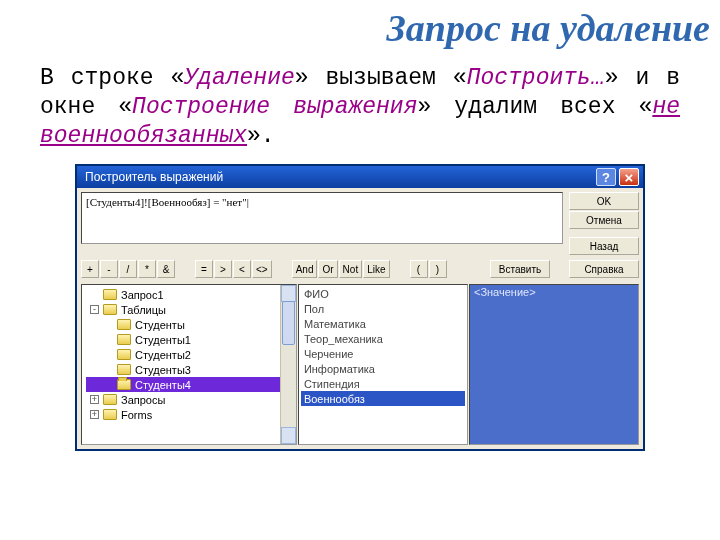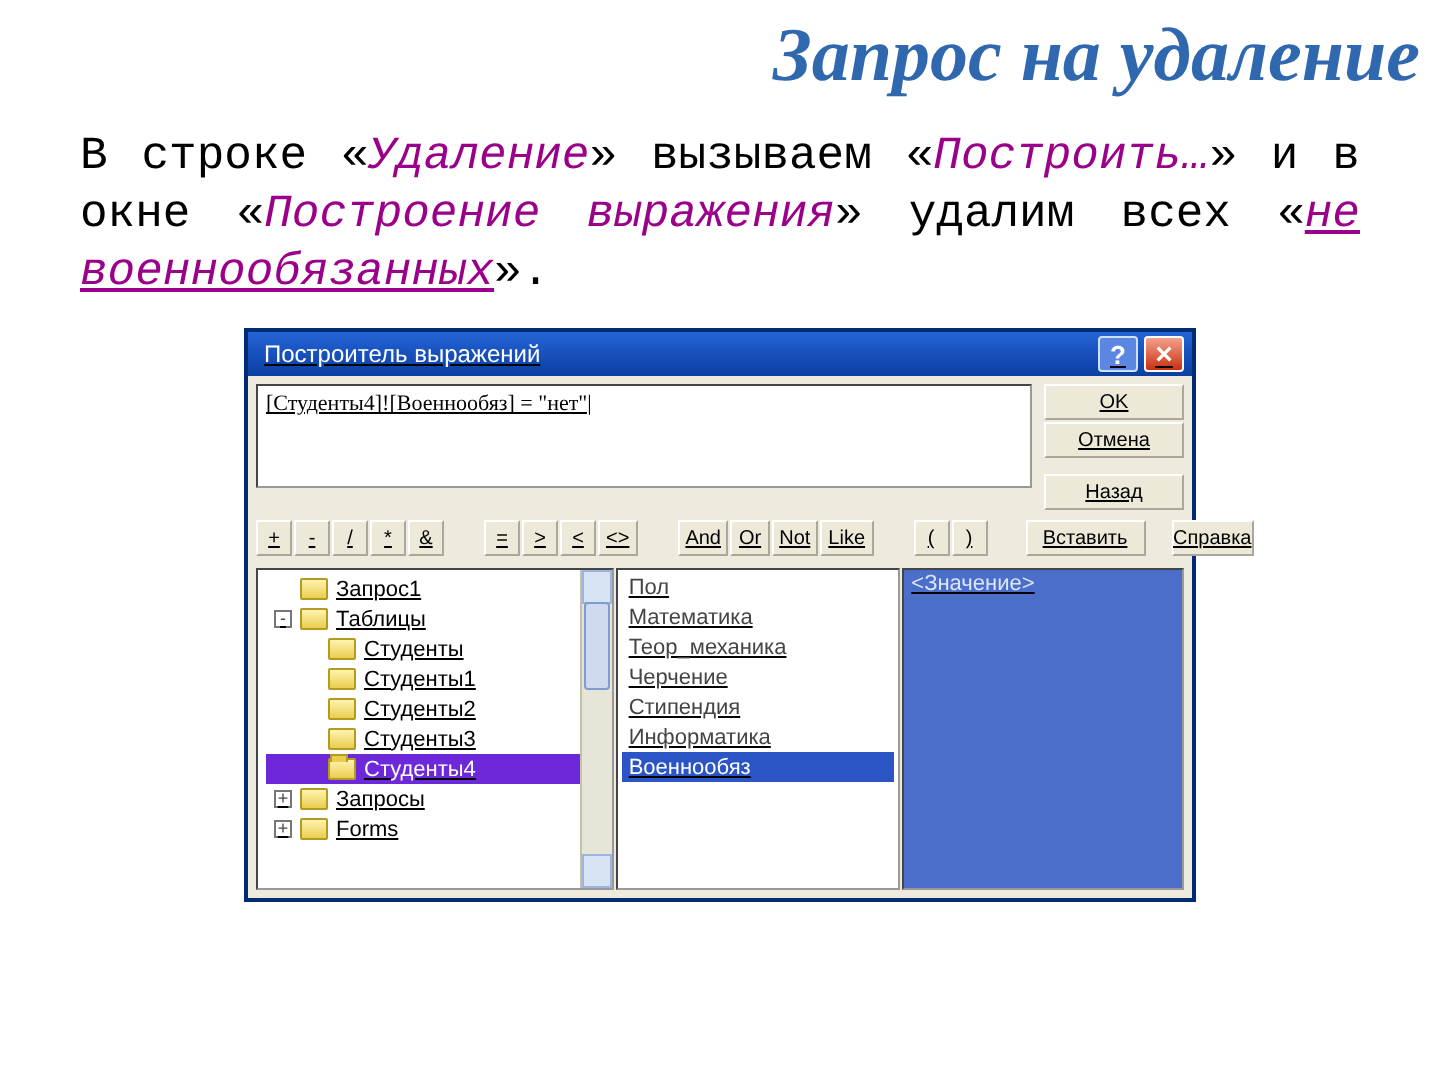--- a/index.html
+++ b/index.html
@@ -3,21 +3,21 @@
 <meta charset="utf-8">
 <style>
   * { box-sizing: border-box; margin: 0; padding: 0; }
   body { width: 720px; height: 540px; background: #fff; font-family: Tahoma, Arial, sans-serif; overflow: hidden; }
   .slide { width: 720px; height: 540px; position: relative; padding: 0 10px; }
   .title { color: #3068b0; font-family: 'Times New Roman', serif; font-size: 38px; font-style: italic; font-weight: bold; text-align: right; margin: 6px 0 14px; text-shadow: 1px 1px 0 rgba(255,255,255,.6); }
   .desc { font-family: Liberation Mono, monospace; font-size: 23px; text-align: justify; line-height: 1.25; padding: 0 30px 14px 30px; color: #000; }
   .desc .q { color: #9a0089; font-style: italic; }
   .desc .q2 { color: #9a0089; font-style: italic; text-decoration: underline; }
 
-  .eb-wrap { margin: 0 auto; width: 476px; border: 2px solid #002c74; position: relative; background: #1f4ca6; text-decoration: underline; }
+  .eb-wrap { margin: 0 auto; width: 570px; border: 2px solid #002c74; position: relative; background: #1f4ca6; }
   .eb-titlebar { height: 22px; background: linear-gradient(#2464d8,#0b3ea0); display:flex; align-items:center; color:#fff; font-size:12px; padding:0 4px 0 8px; }
   .eb-titlebar .spacer { flex:1; }
   .tbtn { width:20px; height:18px; margin-left:3px; display:flex; align-items:center; justify-content:center; border-radius:2px; font-weight:bold; font-size:13px; }
   .tbtn.help { background:#5b87e2; border:1px solid #cfe0ff; color:#fff; }
   .tbtn.close { background:linear-gradient(#f5a08d,#c73010); border:1px solid #fff; color:#fff; font-size:15px; }
 
   .eb-body { background:#eeeade; padding:4px; }
   .top-row { display:flex; gap:6px; align-items:flex-start; }
   .expr-box { flex:1; height:52px; background:#fff; border:1px inset #999; font-size:11px; padding:3px 4px; color:#000; font-family:Tahoma; }
   .rbtns { width:70px; display:flex; flex-direction:column; gap:1px; }
@@ -162,26 +162,27 @@
                 <span class="fld "></span>
                 <span>Forms</span>
               </div>
             </div>
           <div class="scroll-y">
               <div class="thumb"></div>
             </div>
         </div>
         <div class="panel p2">
           <div class="flist" id="flist">
+              <div class="fitem">ФИО</div>
               <div class="fitem">Пол</div>
               <div class="fitem">Математика</div>
               <div class="fitem">Теор_механика</div>
               <div class="fitem">Черчение</div>
+              <div class="fitem">Информатика</div>
               <div class="fitem">Стипендия</div>
-              <div class="fitem">Информатика</div>
               <div class="fitem sel">Военнообяз</div>
             </div>
         </div>
         <div class="panel p3">
           <div class="p3-item">&lt;Значение&gt;</div>
         </div>
       </div>
     </div>
   </div>
 </div>

